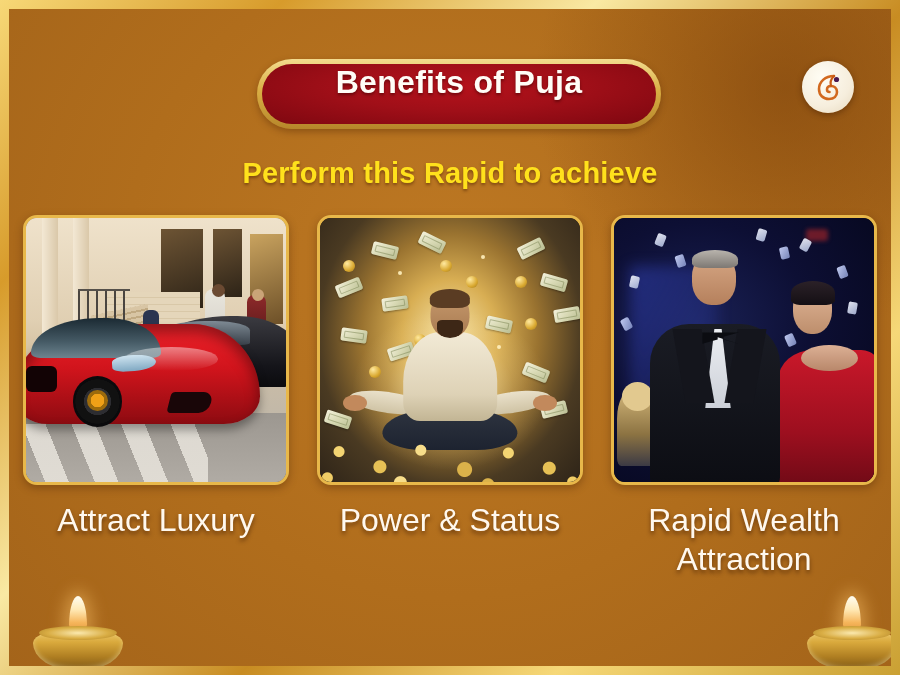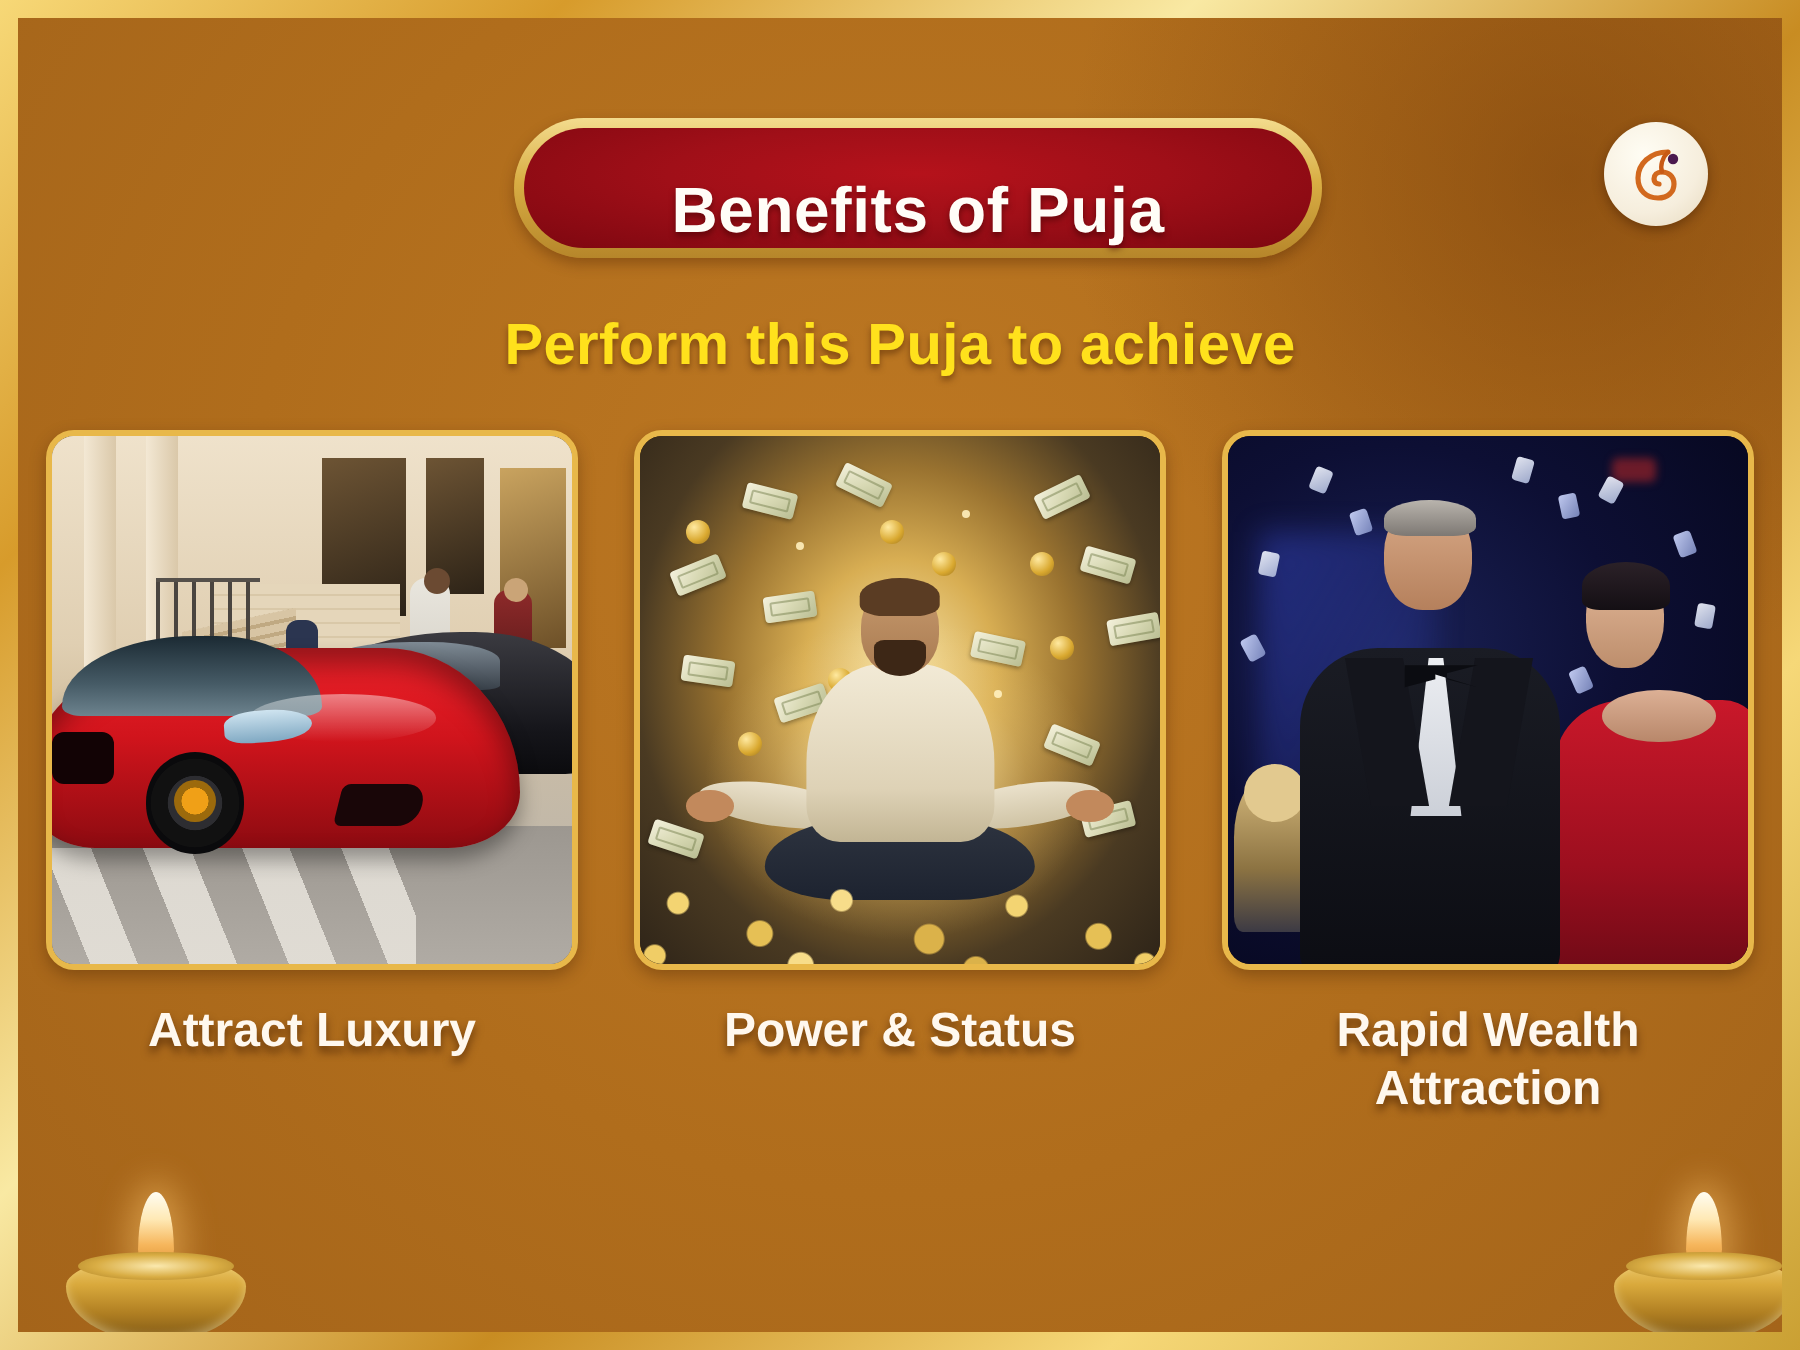--- a/index.html
+++ b/index.html
@@ -25,21 +25,21 @@
   #title-pill{
     position:absolute;left:248px;top:50px;width:404px;height:70px;
     box-sizing:border-box;border-radius:38px;
     background:linear-gradient(180deg,#f3dc8e 0%,#d9ae44 45%,#b6862a 100%);
     padding:5px;
     box-shadow:0 3px 7px rgba(70,30,0,.35);
   }
   #title-pill-inner{
     width:100%;height:100%;box-sizing:border-box;border-radius:33px;
     background:radial-gradient(ellipse at 50% 38%, #b5121b 0%, #a00f18 45%, #7d0710 100%);
-    display:flex;align-items:flex-end;justify-content:center;
+    display:flex;align-items:flex-start;justify-content:center;
   }
   #title-text{
     color:#fffdf7;font-size:32px;font-weight:bold;letter-spacing:.3px;
     text-shadow:0 2px 3px rgba(60,0,0,.55);
     white-space:nowrap;
   }
 
   
   #logo{
     position:absolute;left:793px;top:52px;width:52px;height:52px;border-radius:50%;
@@ -223,21 +223,21 @@
   .s3-red{position:absolute;left:74%;top:4%;width:22px;height:12px;border-radius:3px;
     background:rgba(190,40,40,.55);filter:blur(2px);}
 
   
   #captions{
     position:absolute;left:0;right:0;top:492px;
     display:flex;justify-content:center;gap:28px;
   }
   .caption{
     width:266px;text-align:center;
-    color:#fff8ee;font-size:24px;font-weight:bold;line-height:1.22;
+    color:#fff8ee;font-size:32px;font-weight:normal;line-height:1.22;
     text-shadow:0 3px 4px rgba(60,25,0,.6);
   }
 
   
   .diya{position:absolute;bottom:0;width:90px;height:62px;}
   #diya-left{left:24px;}
   #diya-right{left:798px;}
   .diya-bowl{position:absolute;left:0;bottom:-4px;width:90px;height:42px;
     background:linear-gradient(180deg,#f3d27a 0%,#d9a93c 34%,#b07f22 68%,#7e5715 100%);
     border-radius:50% 50% 46% 46%/36% 36% 64% 64%;
@@ -266,21 +266,21 @@
     </div>
 
     <div id="logo">
       <svg width="40" height="40" viewBox="0 0 40 40">
         <path d="M26 9 C17 9 11 15 11 22 C11 28 15 32 21 32 C26 32 29 29 29 25 C29 21 26 19 23 19 C20.5 19 19 20.5 19 22.5 C19 24 20 25 21.5 25" fill="none" stroke="#d2691e" stroke-width="2.6" stroke-linecap="round"></path>
         <path d="M26 9 C23 12 22 16 23 19" fill="none" stroke="#c85a14" stroke-width="2.2" stroke-linecap="round"></path>
         <circle cx="28.5" cy="12.5" r="2.6" fill="#4b1a4f"></circle>
       </svg>
     </div>
 
-    <div id="subtitle">Perform this Puja to achieve</div>
+    <div id="subtitle">Perform this Rapid to achieve</div>
 
     <div id="cards">
 
       <div class="card">
         <div class="scene">
           <div class="s1-bg"></div>
           <div class="s1-building"></div>
           <div class="s1-col" style="left:6%"></div>
           <div class="s1-col" style="left:18%"></div>
           <div class="s1-win" style="left:52%;top:4%;width:16%;height:30%"></div>

